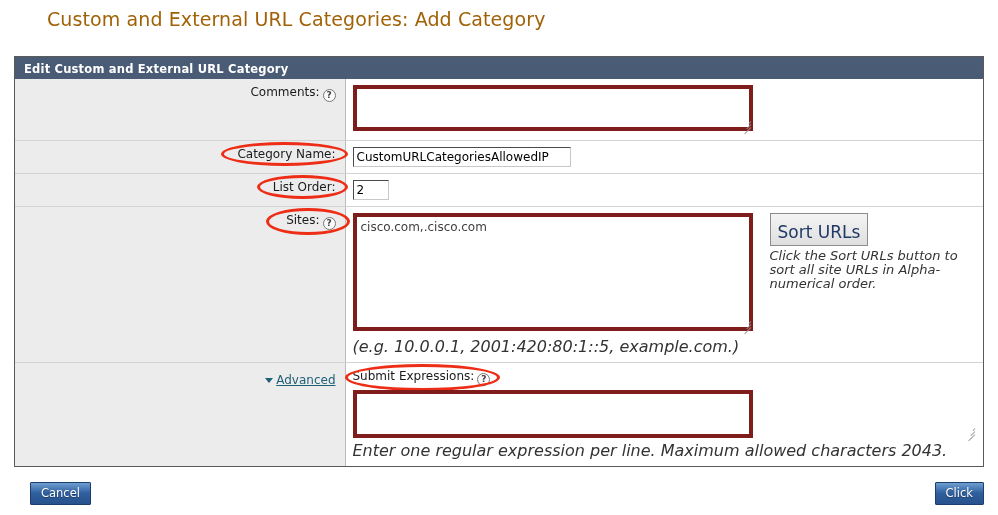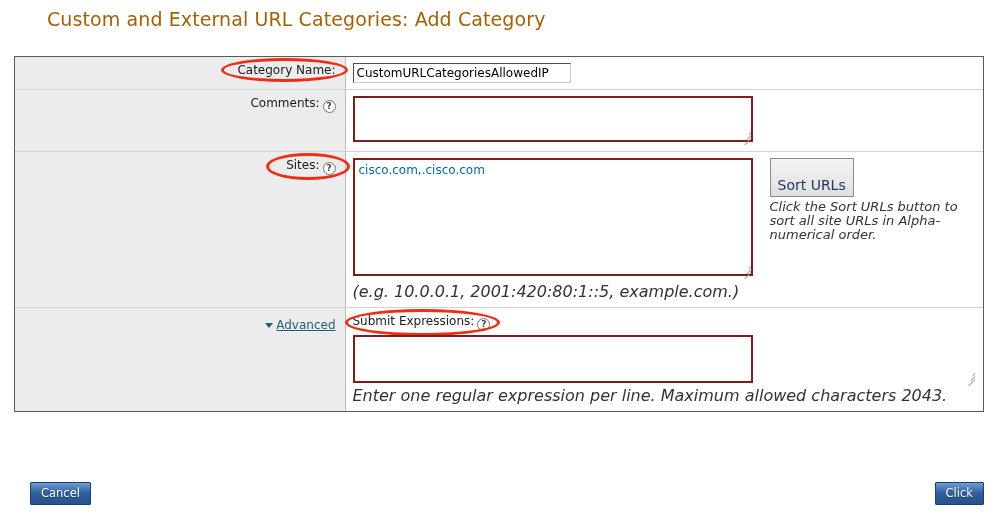--- a/index.html
+++ b/index.html
@@ -79,23 +79,23 @@
     border: 1px solid #c8c8c8;
     border-top: 1px solid #4b4b4b;
     border-left: 1px solid #4b4b4b;
     outline: none;
   }
   input.name-input { width: 218px; }
   input.order-input { width: 36px; }
 
   textarea.ta {
     font-family: "DejaVu Sans", "Liberation Sans", sans-serif;
-    font-size: 12px; color: #0369a1;
+    font-size: 12px; color: #404040;
     background: #fff;
-    border: 2px solid #7f1d1d;
+    border: 4px solid #7f1d1d;
     padding: 3px 4px;
     resize: none;
     outline: none;
     display: block;
   }
   .ta-wrap { position: relative; display: inline-block; }
   .grip {
     position: absolute; right: 2px; bottom: 2px;
     width: 9px; height: 9px; pointer-events: none;
   }
@@ -135,24 +135,24 @@
     font-style: italic; font-size: 13px; color: #333;
     line-height: 14px; margin-top: 3px;
   }
   .example-note {
     font-style: italic; font-size: 16px; color: #333;
     margin-top: 3px;
   }
 
   .sort-btn {
     font-family: "DejaVu Sans", "Liberation Sans", sans-serif;
-    font-size: 14px; color: #1f3864;
+    font-size: 17px; color: #1f3864;
     background: linear-gradient(#f4f4f4, #dfdfdf);
     border: 1px solid #8c8c8c;
-    padding: 18px 7px 3px 7px;
+    padding: 8px 7px 3px 7px;
     cursor: pointer;
   }
 
   .adv-cell {
     background: #ececec;
     text-align: right;
     border-right: 1px solid #bbbbbb;
     padding: 6px 9px 6px 4px;
     vertical-align: top;
     white-space: nowrap;
@@ -183,52 +183,64 @@
   #submit-btn { right: 14px; }
 </style>
 </head>
 <body>
 
 <div class="page">
 
   <div class="page-title">Custom and External URL Categories: Add Category</div>
 
   <div class="panel">
+    <div class="panel-header">Edit Custom and External URL Category</div>
 
     <table class="form">
 
       <tbody>
           <tr>
+        <td class="lbl">
+          <span>Comments:</span><span class="qmark">?</span>
+        </td>
+        <td class="val">
+          <span class="ta-wrap">
+            <textarea class="ta" rows="3" style="width: 400px; height: 46px;"></textarea>
+            <span class="grip">
+                  <i></i>
+                  <i></i>
+                  <i></i>
+                </span>
+          </span>
+        </td>
+      </tr>
+
+      <tr>
         <td class="lbl">
           <span class="lbl-text">
             <span>Category Name:</span>
             <span class="ann" style="left:-16px; top:-5px; right:-12px; bottom:-5px;"></span>
           </span>
         </td>
         <td class="val">
           <input class="txt name-input" type="text" value="CustomURLCategoriesAllowedIP" style="">
         </td>
       </tr>
 
       <tr>
         <td class="lbl">
-          <span>Comments:</span><span class="qmark">?</span>
-        </td>
-        <td class="val">
-          <span class="ta-wrap">
-            <textarea class="ta" rows="3" style="width: 400px; height: 46px;"></textarea>
-            <span class="grip">
-                  <i></i>
-                  <i></i>
-                  <i></i>
-                </span>
-          </span>
-        </td>
-      </tr>
-
+          <span class="lbl-text">
+            <span>List Order:</span>
+            <span class="ann" style="left:-16px; top:-5px; right:-12px; bottom:-5px;"></span>
+          </span>
+        </td>
+        <td class="val">
+          <input class="txt order-input" type="text" value="2" style="">
+        </td>
+      </tr>
 
 
       <tr>
         <td class="lbl">
           <span class="lbl-text">
             <span>Sites:</span><span class="qmark">?</span>
             <span class="ann" style="left:-20px; top:-5px; right:-14px; bottom:-5px;"></span>
           </span>
         </td>
         <td class="val">

